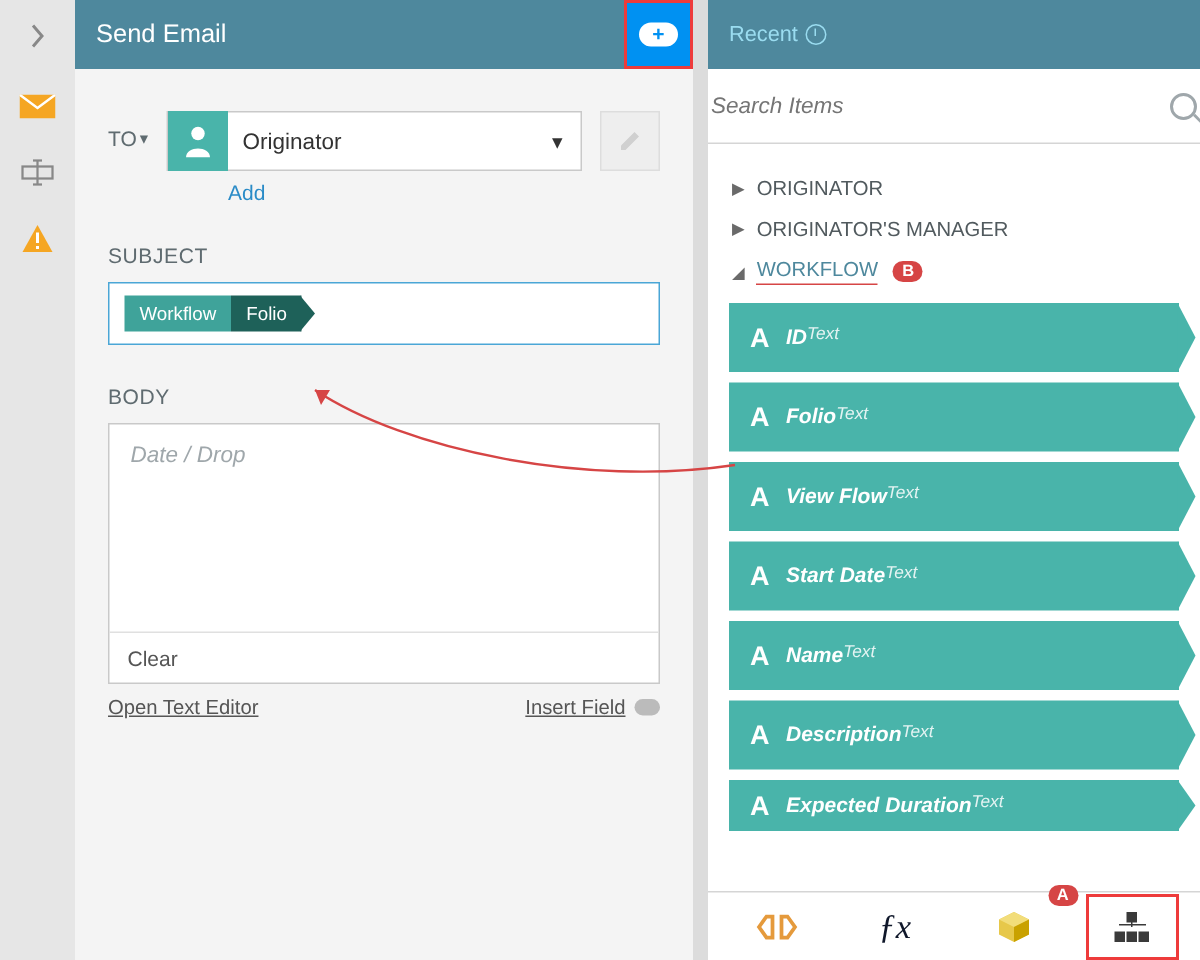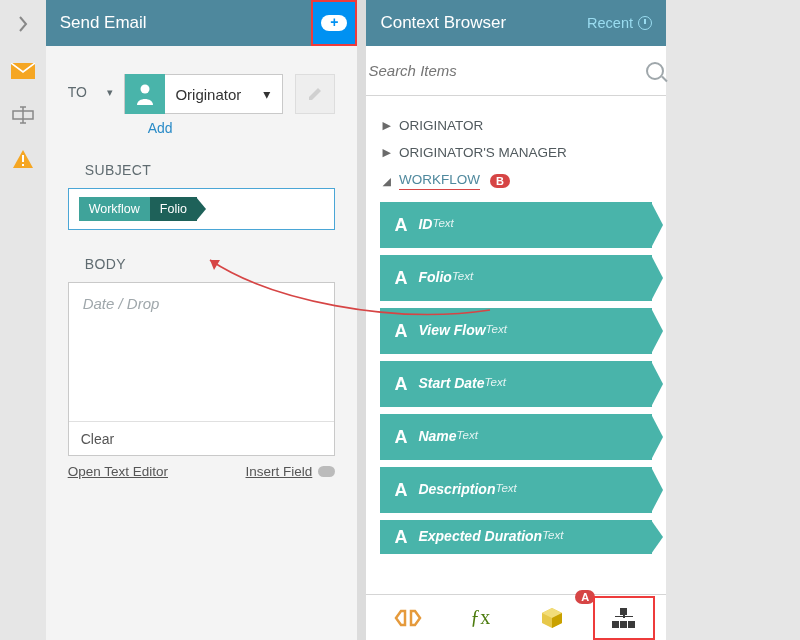--- a/index.html
+++ b/index.html
@@ -1,48 +1,48 @@
 <!DOCTYPE html>
 <html><head>
 <meta charset="utf-8">
 <style>
   * { box-sizing: border-box; margin: 0; padding: 0; font-family: "Segoe UI", Arial, sans-serif; }
   body { background: #e6e6e6; width: 800px; height: 640px; overflow: hidden; position: relative; }
-  .app { display: flex; width: 666px; height: 640px; }
+  .app { display: flex; width: 800px; height: 640px; }
 
   
   .rail { width: 50px; background: #e6e6e6; display: flex; flex-direction: column; align-items: center; padding-top: 6px; }
   .rail .chev { width: 36px; height: 36px; display:flex; align-items:center; justify-content:center; background:#e6e6e6; border:none; color:#777; font-size:18px; }
   .rail .icon { width: 34px; height: 30px; margin-top: 14px; display:flex; align-items:center; justify-content:center; font-size:20px; color:#f5a623; }
   .rail .icon.env { color:#f5a623; }
   .rail .icon.inp { color:#888; font-size:20px; }
   .rail .icon.warn { color:#f5a623; font-size:22px; }
 
   
   .left { flex: 1 1 auto; background:#f4f4f4; display:flex; flex-direction:column; border-right:none; }
   .left-header { height:46px; background:#4e889d; color:#fff; display:flex; align-items:center; padding:0 14px; font-size:17px; }
   .left-header .title { flex:1; }
   .left-header .plus { width:46px; height:46px; background:#0091f2; display:flex; align-items:center; justify-content:center; border:2px solid #ee3b3b; margin-right:-14px; }
   .left-header .plus .eye { width:26px; height:16px; background:#fff; border-radius:10px; position:relative; }
   .left-header .plus .eye::before { content:"+"; color:#0091f2; position:absolute; left:50%; top:50%; transform:translate(-50%,-55%); font-weight:bold; font-size:14px; }
 
   .left-body { padding: 28px 22px 10px 22px; background:#f4f4f4; flex:1; display:flex; flex-direction:column; }
 
   .to-row { display:flex; align-items:flex-start; gap:12px; }
-  .to-label { color:#5f6b70; font-size:14px; display:flex; align-items:center; gap:20px; padding-top:10px; }
+  .to-label { color:#5f6b70; font-size:14px; display:flex; align-items:center; gap:2px; padding-top:10px; }
   .to-label .caret { font-size:11px; }
   .orig-box { border:1px solid #c9c9c9; background:#fff; display:flex; align-items:center; height:40px; flex:1; }
   .orig-box .avatar { width:40px; height:40px; background:#49b4aa; display:flex; align-items:center; justify-content:center; }
   .orig-box .avatar svg { fill:#fff; }
   .orig-box .name { flex:1; padding:0 10px; font-size:15px; color:#333; }
   .orig-box .caretb { padding:0 12px; color:#333; font-size:14px; }
   .edit-btn { width:40px; height:40px; background:#eee; border:1px solid #ddd; color:#d0d0d0; display:flex; align-items:center; justify-content:center; font-size:16px; }
   .add-link { margin-left:80px; margin-top:6px; color:#2a8bc7; font-size:14px; cursor:pointer; }
 
-  .field-label { color:#5f6b70; font-size:14px; margin-top:26px; margin-bottom:10px; letter-spacing:0.4px;margin-left:17px; }
+  .field-label { color:#5f6b70; font-size:14px; margin-top:26px; margin-bottom:10px; letter-spacing:0.4px; }
   .subject-box { border:1.5px solid #4aa6d6; background:#fff; height:42px; display:flex; align-items:center; padding:0 10px; }
 
   .chip { display:inline-flex; height:24px; align-items:center; font-size:12.5px; color:#fff; position:relative; }
   .chip .seg { padding:0 10px; height:24px; display:flex; align-items:center; }
   .chip .seg.a { background:#3fa39a; }
   .chip .seg.b { background:#1e6159; position:relative; }
   .chip .seg.b::after { content:""; position:absolute; right:-9px; top:0; border-left:10px solid #1e6159; border-top:12px solid transparent; border-bottom:12px solid transparent; }
 
   .body-box { border:1px solid #c9c9c9; background:#fff; height:174px; display:flex; flex-direction:column; }
   .body-box .placeholder { flex:1; padding:12px 14px; color:#9fa7ab; font-style:italic; font-size:15px; }
@@ -83,21 +83,21 @@
   .ctx-item.last { height:34px; }
   .ctx-item.last::after { border-top:17px solid transparent; border-bottom:17px solid transparent; }
   .ctx-item .A { font-weight:bold; font-size:18px; width:24px; }
   .ctx-item .txts { display:flex; flex-direction:row; line-height:1.1;font-style:italic; }
   .ctx-item .name { font-size:14px; font-weight:600; }
   .ctx-item .type { font-size:11.5px; opacity:0.85; }
 
   .right-footer { height:46px; border-top:1px solid #d5d5d5; display:flex; align-items:center; justify-content:space-around; padding:0 6px; }
   .foot-ico { width:62px; height:44px; display:flex; align-items:center; justify-content:center; position:relative; }
   .foot-ico.sel { border:2px solid #ee3b3b; }
-  .fx { font-family: Georgia, serif; font-size:20px; color:#4d7c0f; }
+  .fx { font-family: Georgia, serif; font-style:italic; font-size:23px; color:#0f172a; }
   .org { width:24px; height:20px; position:relative; }
   .org .n { position:absolute; width:7px; height:7px; background:#3a3a3a; }
   .org .n1 { left:8px; top:0; }
   .org .n2 { left:0; bottom:0; }
   .org .n3 { left:8px; bottom:0; }
   .org .n4 { left:16px; bottom:0; }
   .org::before { content:""; position:absolute; left:3px; top:8px; width:18px; height:1.5px; background:#3a3a3a; }
   .org::after { content:""; position:absolute; left:11px; top:5px; width:1.5px; height:5px; background:#3a3a3a; }
 
   
@@ -190,21 +190,20 @@
           <span class="eyeicon"></span>
         </span>
       </div>
     </div>
   </div>
 
   <div class="divider"></div>
 
   <div class="right">
     <div class="right-header">
-      <span class="title">Context Browser</span>
       <span class="recent">
         <span>Recent</span>
         <span class="clock"></span>
       </span>
     </div>
     <div class="search-row">
       <input placeholder="Search Items" style="">
       <span class="mag"></span>
     </div>
     <div class="tree">

